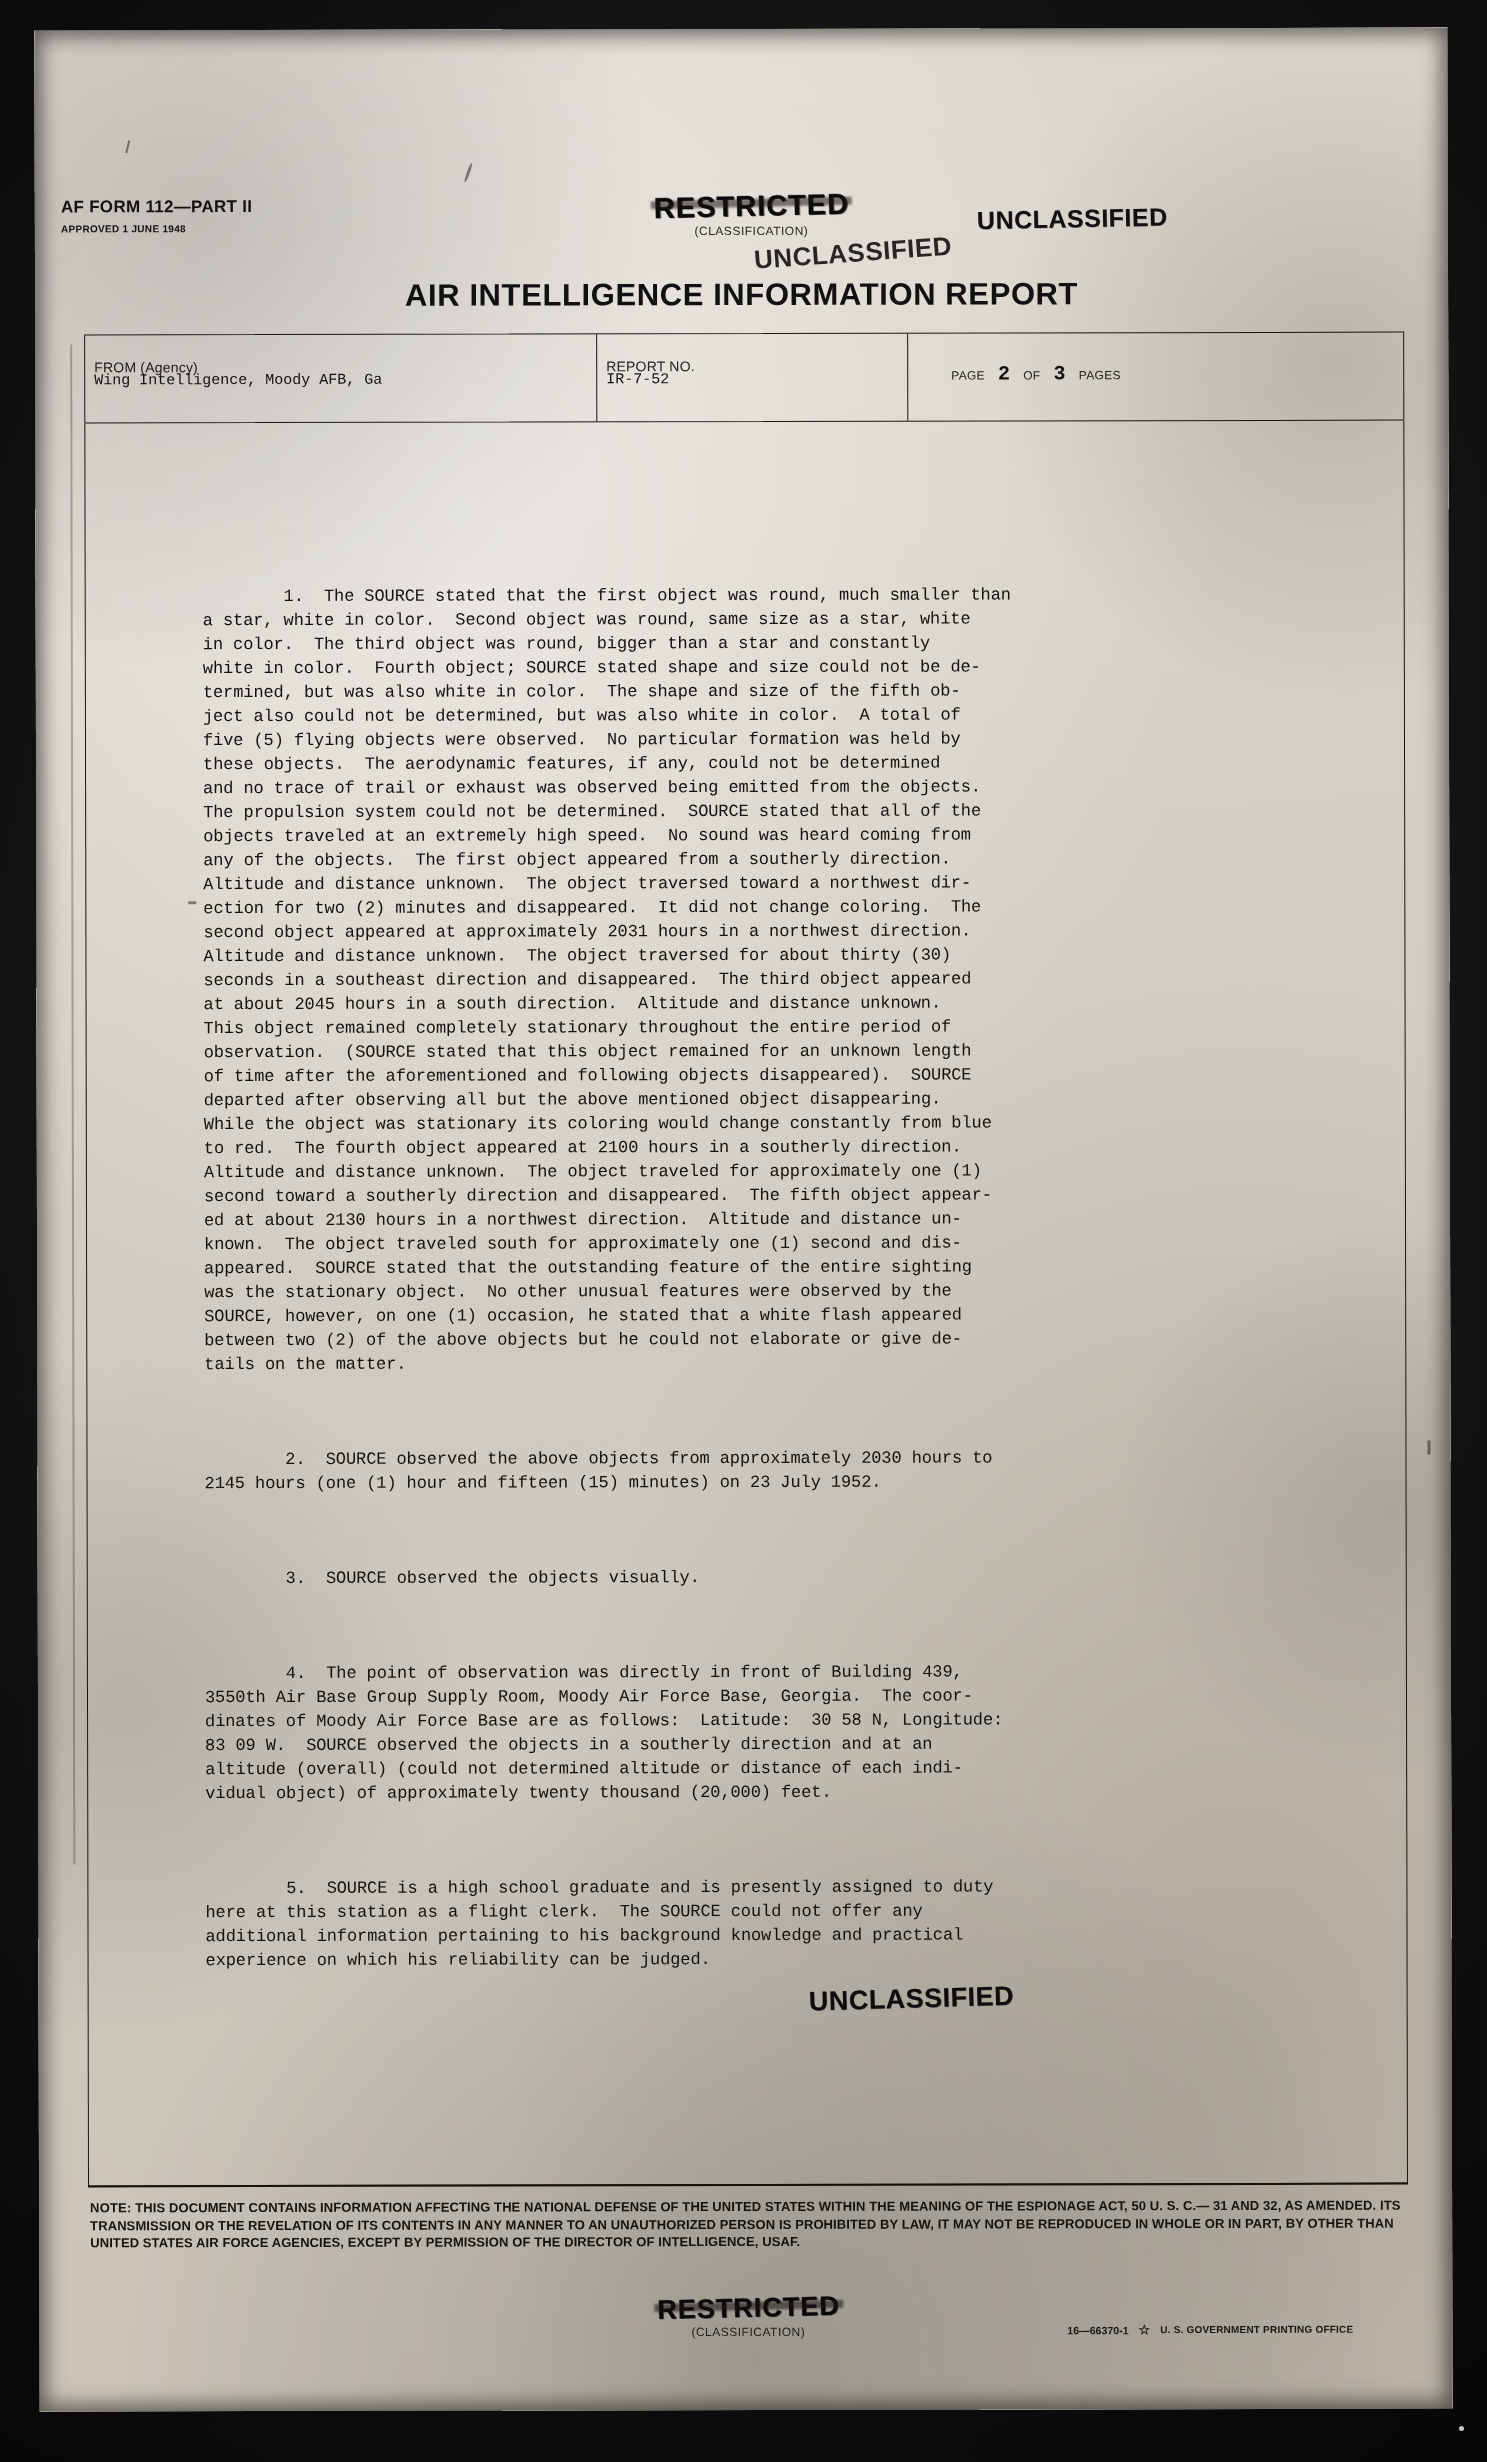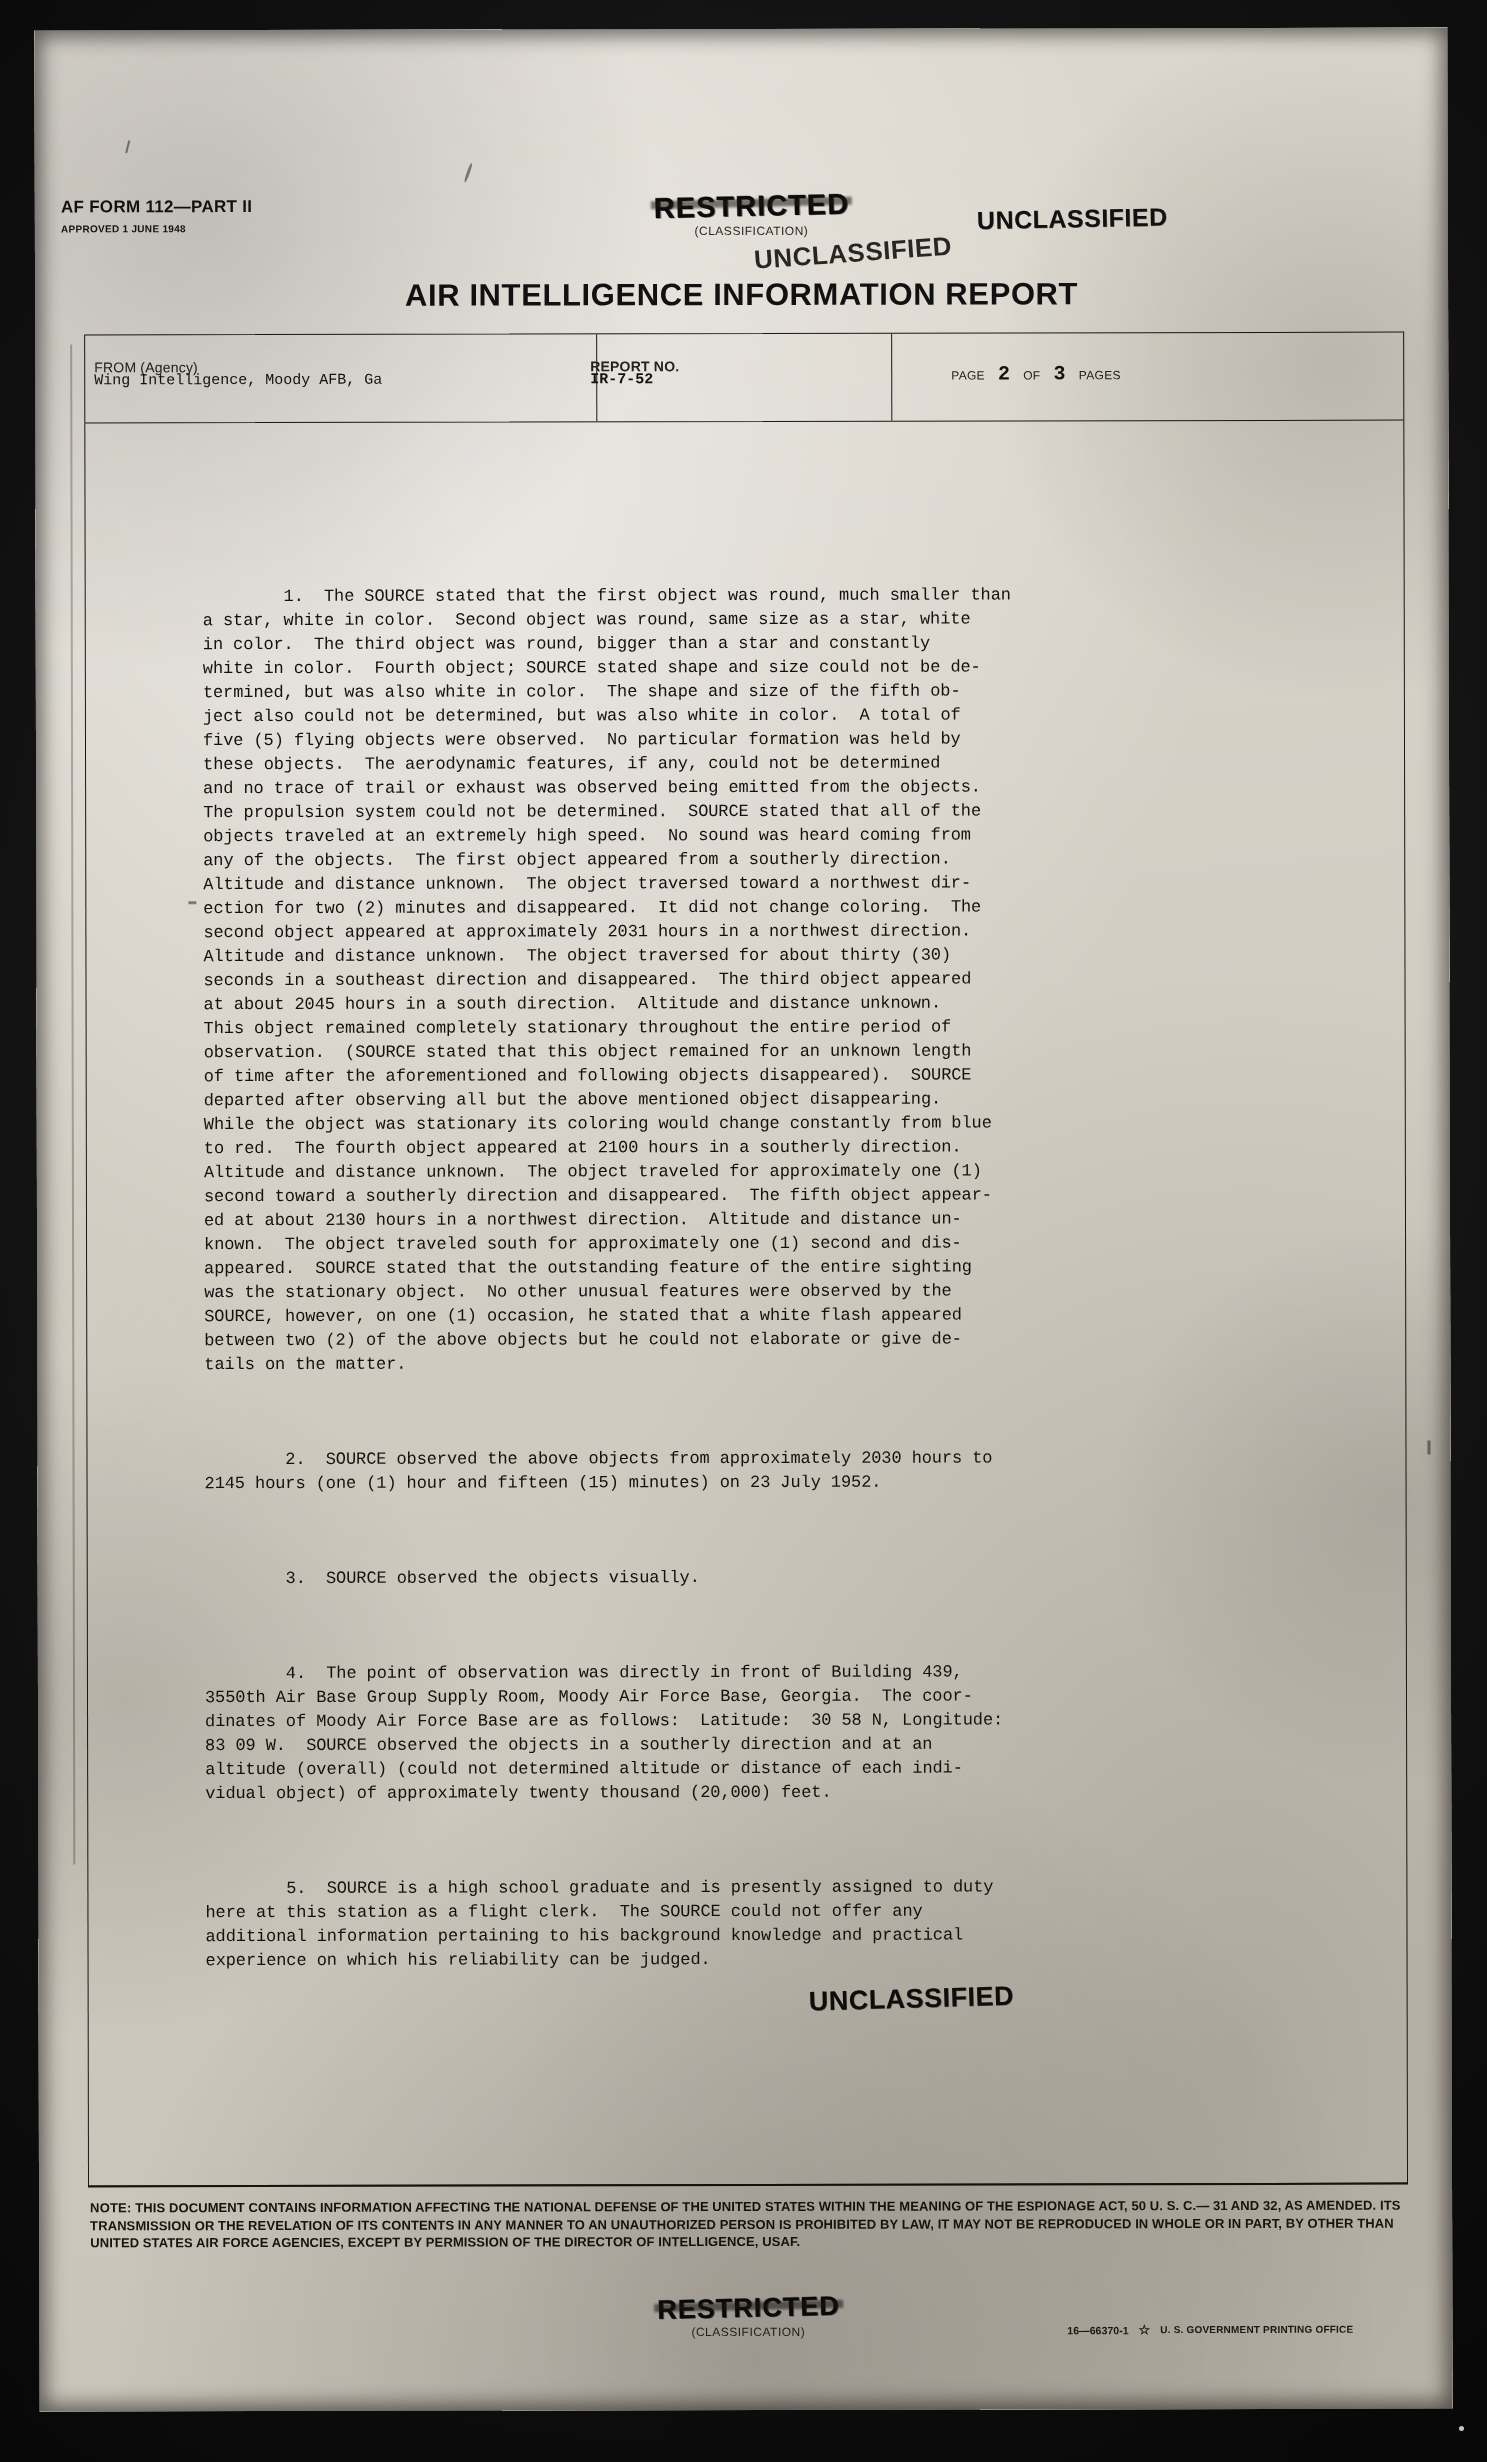--- a/index.html
+++ b/index.html
@@ -180,21 +180,21 @@
   }
   .cell .val {
     position: absolute;
     left: 9px;
     top: 37px;
     font-family: "Liberation Mono", monospace;
     font-size: 15px;
     color: #14110e;
   }
   .c-from { left: 0; width: 512px; border-right: 1.5px solid #1a1714; }
-  .c-report { left: 496px; width: 311px; border-right: 1.5px solid #1a1714; font-weight: bold; }
+  .c-report { left: 512px; width: 311px; border-right: 1.5px solid #1a1714; }
   .c-pages { left: 836px; width: 482px; }
 
   .pages-line {
     position: absolute;
     left: 30px;
     top: 29px;
     display: flex;
     align-items: baseline;
     gap: 13px;
     font-family: "Liberation Sans", sans-serif;

